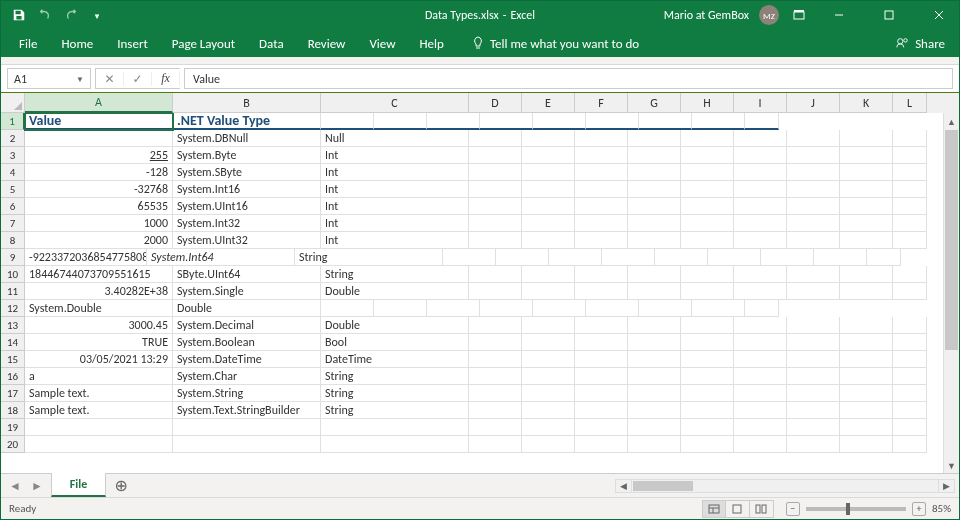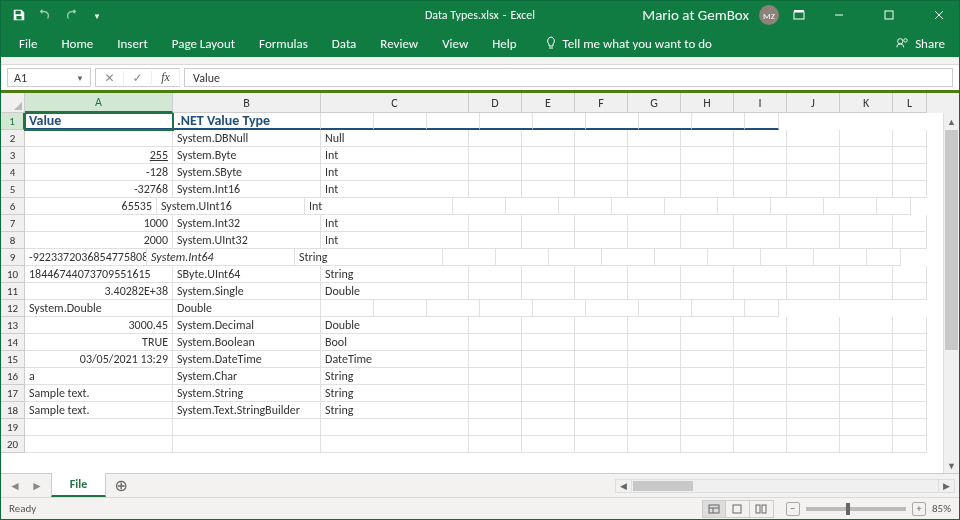--- a/index.html
+++ b/index.html
@@ -18,21 +18,21 @@
   
   .ribbon-tabs { background: #107c41; color: #fff; height: 28px; display: flex; align-items: center; padding: 0 6px; font-size: 13px; }
   .tab { padding: 0 12px; height: 100%; display: flex; align-items: center; cursor: pointer; }
   .tellme { display: flex; align-items: center; gap: 6px; margin-left: 4px; }
   .share { margin-left: auto; display: flex; align-items: center; gap: 6px; padding-right: 8px; }
 
   
   .ribbon-gap { height: 8px; background: #f3f2f1; border-bottom: 1px solid #d9d9d9; }
 
   
-  .formula-bar { height: 28px; display: flex; align-items: stretch; border-bottom: 3px solid #4d7c0f; background: #fff; padding: 3px 6px; gap: 4px; }
+  .formula-bar { height: 28px; display: flex; align-items: stretch; border-bottom: 1px solid #4d7c0f; background: #fff; padding: 3px 6px; gap: 4px; }
   .name-box { width: 84px; border: 1px solid #ccc; display: flex; align-items: center; padding: 0 6px; background: #fff; justify-content: space-between;}
   .nb-dd { font-size: 8px; color:#666; }
   .fb-icons { display: flex; align-items: center; gap: 0; border: 1px solid #ccc; border-right: none; }
   .fb-icon { width: 28px; display: flex; align-items: center; justify-content: center; color: #888; font-size: 12px; border-right: 1px solid #eee;}
   .fb-icon.fx { font-style: italic; color: #444; font-family: serif; }
   .fb-input { flex: 1; border: 1px solid #ccc; padding: 0 8px; display: flex; align-items: center; font-size: 12px; }
 
   
   .grid-wrap { flex: 1; display: flex; flex-direction: column; overflow: hidden; position: relative; }
   .sel-all { width: 24px; height: 20px; border-right: 1px solid #ccc; border-bottom: 1px solid #ccc; background: #f0f0f0; position: relative; }
@@ -98,21 +98,21 @@
         </svg>
     </span>
     <span class="qat-icon" style="font-size:9px;">▾</span>
   </div>
   <div class="title-center">
     <span>Data Types.xlsx</span>
     <span> - </span>
     <span>Excel</span>
   </div>
   <div class="title-right">
-    <span style="font-size:15px;">Mario at GemBox</span>
+    <span style="font-size:12px;">Mario at GemBox</span>
     <span class="user-badge">MZ</span>
     <span class="ribbon-opts">
       <svg width="12" height="12" viewBox="0 0 12 12">
           <rect x="1" y="3" width="10" height="7" fill="none" stroke="#fff"></rect>
           <rect x="1" y="1" width="10" height="2" fill="#fff"></rect>
         </svg>
     </span>
     <span class="win-btn">
       <svg width="10" height="10">
           <line x1="1" y1="5" x2="9" y2="5" stroke="#fff" stroke-width="1"></line>
@@ -131,21 +131,20 @@
     </span>
   </div>
 </div>
 
 <div class="ribbon-tabs">
   <div id="ribbon-tab-host" style="display:flex;height:100%;">
       <div class="tab">File</div>
       <div class="tab">Home</div>
       <div class="tab">Insert</div>
       <div class="tab">Page Layout</div>
-      <div class="tab">Formulas</div>
       <div class="tab">Data</div>
       <div class="tab">Review</div>
       <div class="tab">View</div>
       <div class="tab">Help</div>
     </div>
   <div class="tab tellme">
     <span>
       <svg width="12" height="14" viewBox="0 0 12 14">
           <path fill="none" stroke="#fff" d="M6 1a4 4 0 0 0-2 7v2h4v-2a4 4 0 0 0-2-7zM4 12h4"></path>
         </svg>
@@ -267,21 +266,21 @@
         <div class="cell" style="width: 53px;"></div>
         <div class="cell" style="width: 53px;"></div>
         <div class="cell" style="width: 53px;"></div>
         <div class="cell" style="width: 53px;"></div>
         <div class="cell" style="width: 53px;"></div>
         <div class="cell" style="width: 53px;"></div>
         <div class="cell" style="width: 34px;"></div>
       </div>
       <div class="grid-row">
         <div class="row-head">6</div>
-        <div class="cell r" style="width: 132px;">65535</div>
+        <div class="cell r" style="width: 148px;">65535</div>
         <div class="cell" style="width: 148px;">System.UInt16</div>
         <div class="cell" style="width: 148px;">Int</div>
         <div class="cell" style="width: 53px;"></div>
         <div class="cell" style="width: 53px;"></div>
         <div class="cell" style="width: 53px;"></div>
         <div class="cell" style="width: 53px;"></div>
         <div class="cell" style="width: 53px;"></div>
         <div class="cell" style="width: 53px;"></div>
         <div class="cell" style="width: 53px;"></div>
         <div class="cell" style="width: 53px;"></div>

